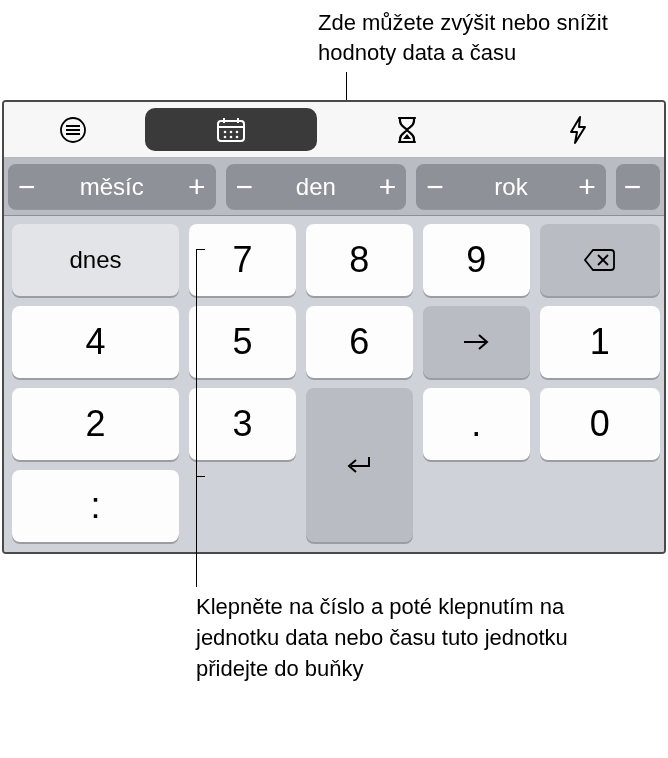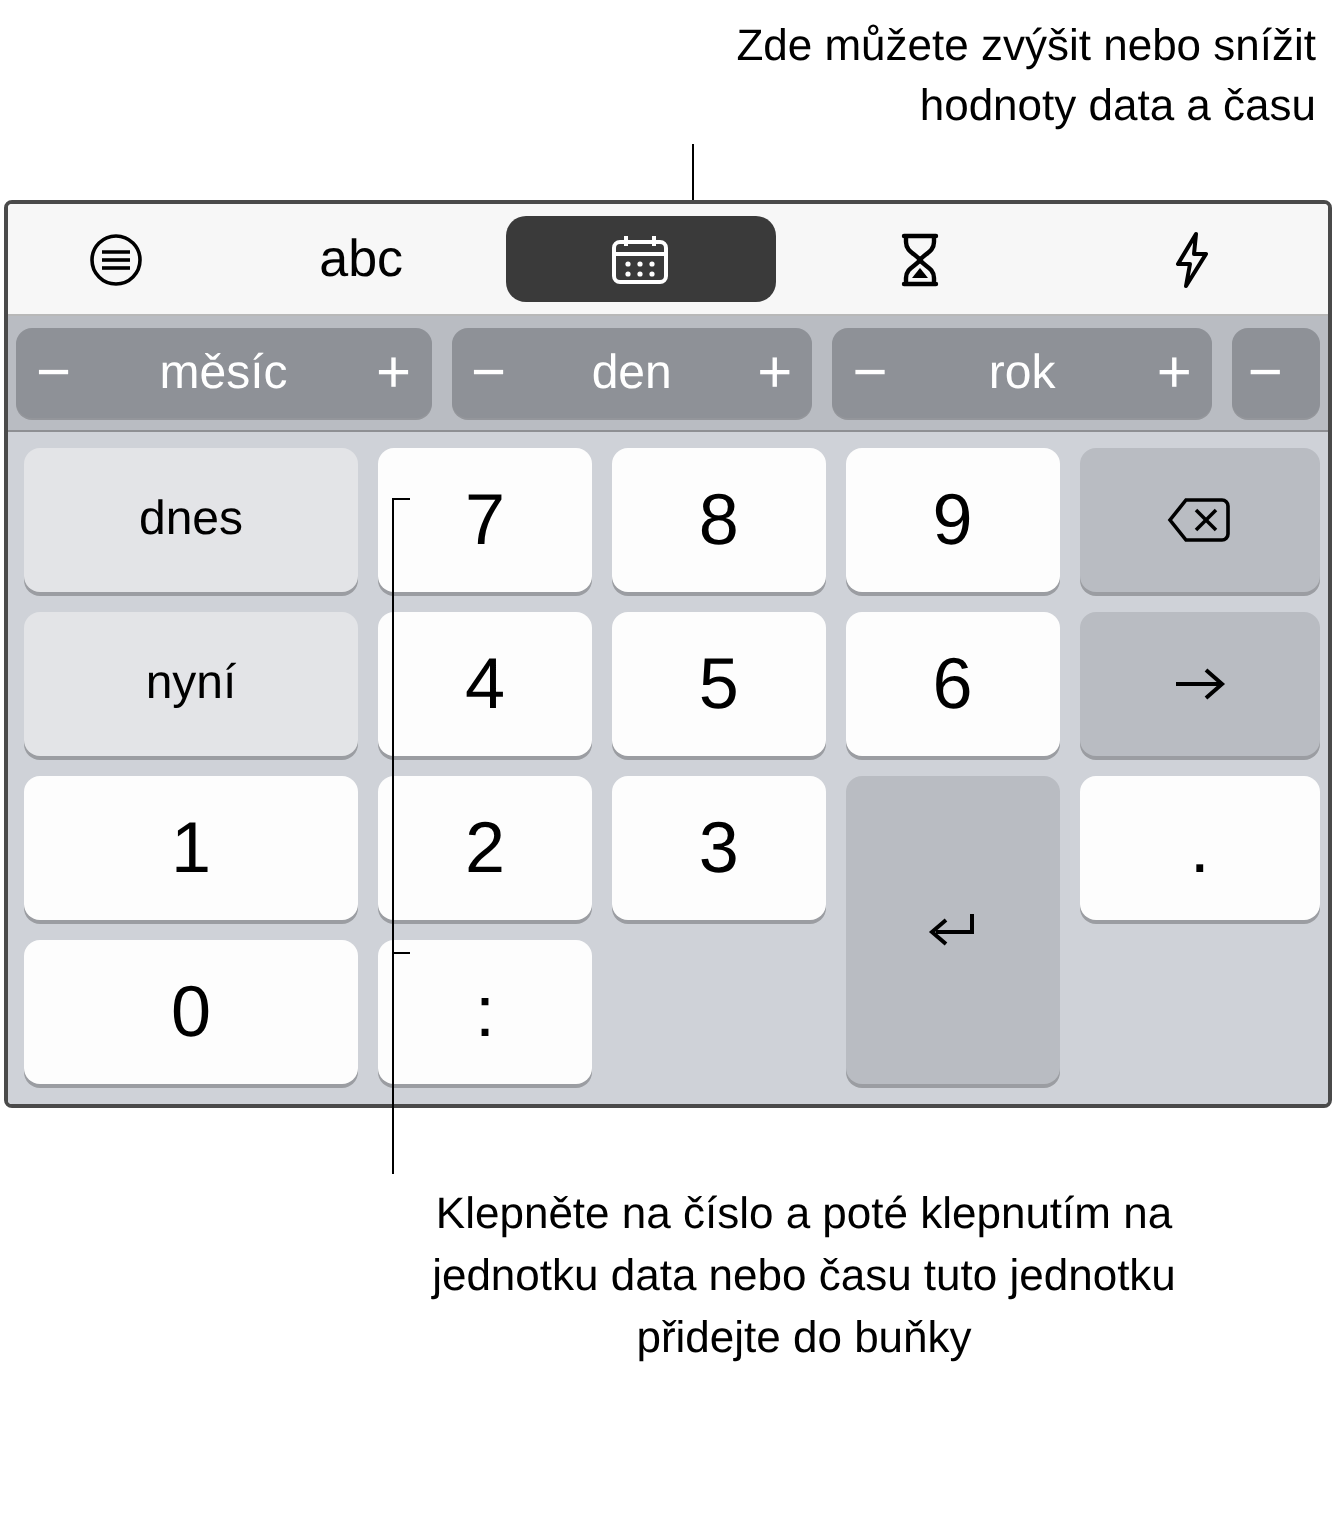--- a/index.html
+++ b/index.html
@@ -13,21 +13,21 @@
     color: #000;
   }
 
   .callout-top {
     position: absolute;
     top: 8px;
     left: 318px;
     right: 10px;
     font-size: 22px;
     line-height: 1.35;
-    text-align: right;
+    text-align: left;
   }
   .callout-top-line {
     position: absolute;
     left: 346px;
     top: 72px;
     width: 0;
     height: 30px;
     border-left: 1.5px solid #000;
   }
 
@@ -164,41 +164,40 @@
     width: 0;
     border-left: 1.5px solid #000;
   }
   .callout-bottom {
     position: absolute;
     top: 592px;
     left: 196px;
     right: 60px;
     font-size: 22px;
     line-height: 1.4;
-    text-align: center;
+    text-align: left;
   }
 </style>
 </head>
 <body>
 
 <div class="callout-top">Zde můžete zvýšit nebo snížit hodnoty data a času</div>
 <div class="callout-top-line"></div>
 
 <div class="keyboard-wrap">
 
   <div class="mode-row">
     <div class="mode-item menu-btn">
       <svg class="icon-svg" width="30" height="30" viewBox="0 0 30 30">
         <circle cx="15" cy="15" r="12" fill="none" stroke="#000" stroke-width="1.8"></circle>
         <line x1="8" y1="11" x2="22" y2="11" stroke="#000" stroke-width="1.8"></line>
         <line x1="8" y1="15" x2="22" y2="15" stroke="#000" stroke-width="1.8"></line>
         <line x1="8" y1="19" x2="22" y2="19" stroke="#000" stroke-width="1.8"></line>
       </svg>
     </div>
-    <div class="mode-item">abc</div>
     <div class="mode-item selected">
       <svg class="icon-svg" width="32" height="28" viewBox="0 0 32 28">
         <rect x="3" y="5" width="26" height="20" rx="3" fill="none" stroke="#fff" stroke-width="2"></rect>
         <line x1="3" y1="11" x2="29" y2="11" stroke="#fff" stroke-width="2"></line>
         <line x1="9" y1="2" x2="9" y2="7" stroke="#fff" stroke-width="2"></line>
         <line x1="23" y1="2" x2="23" y2="7" stroke="#fff" stroke-width="2"></line>
         <circle cx="10" cy="16" r="1.3" fill="#fff"></circle>
         <circle cx="16" cy="16" r="1.3" fill="#fff"></circle>
         <circle cx="22" cy="16" r="1.3" fill="#fff"></circle>
         <circle cx="10" cy="21" r="1.3" fill="#fff"></circle>
@@ -248,21 +247,20 @@
       <div class="key num">8</div>
       <div class="key num">9</div>
       <div class="key action">
         <svg width="36" height="26" viewBox="0 0 36 26">
           <path d="M11 3 h18 a3 3 0 0 1 3 3 v14 a3 3 0 0 1 -3 3 h-18 l-8 -10 z" fill="none" stroke="#000" stroke-width="1.8"></path>
           <line x1="16" y1="8" x2="26" y2="18" stroke="#000" stroke-width="1.8"></line>
           <line x1="26" y1="8" x2="16" y2="18" stroke="#000" stroke-width="1.8"></line>
         </svg>
       </div>
 
-      <div class="key side">nyní</div>
       <div class="key num">4</div>
       <div class="key num">5</div>
       <div class="key num">6</div>
       <div class="key action">
         <svg width="30" height="20" viewBox="0 0 30 20">
           <line x1="3" y1="10" x2="25" y2="10" stroke="#000" stroke-width="2"></line>
           <polyline points="18,3 26,10 18,17" fill="none" stroke="#000" stroke-width="2"></polyline>
         </svg>
       </div>
 

